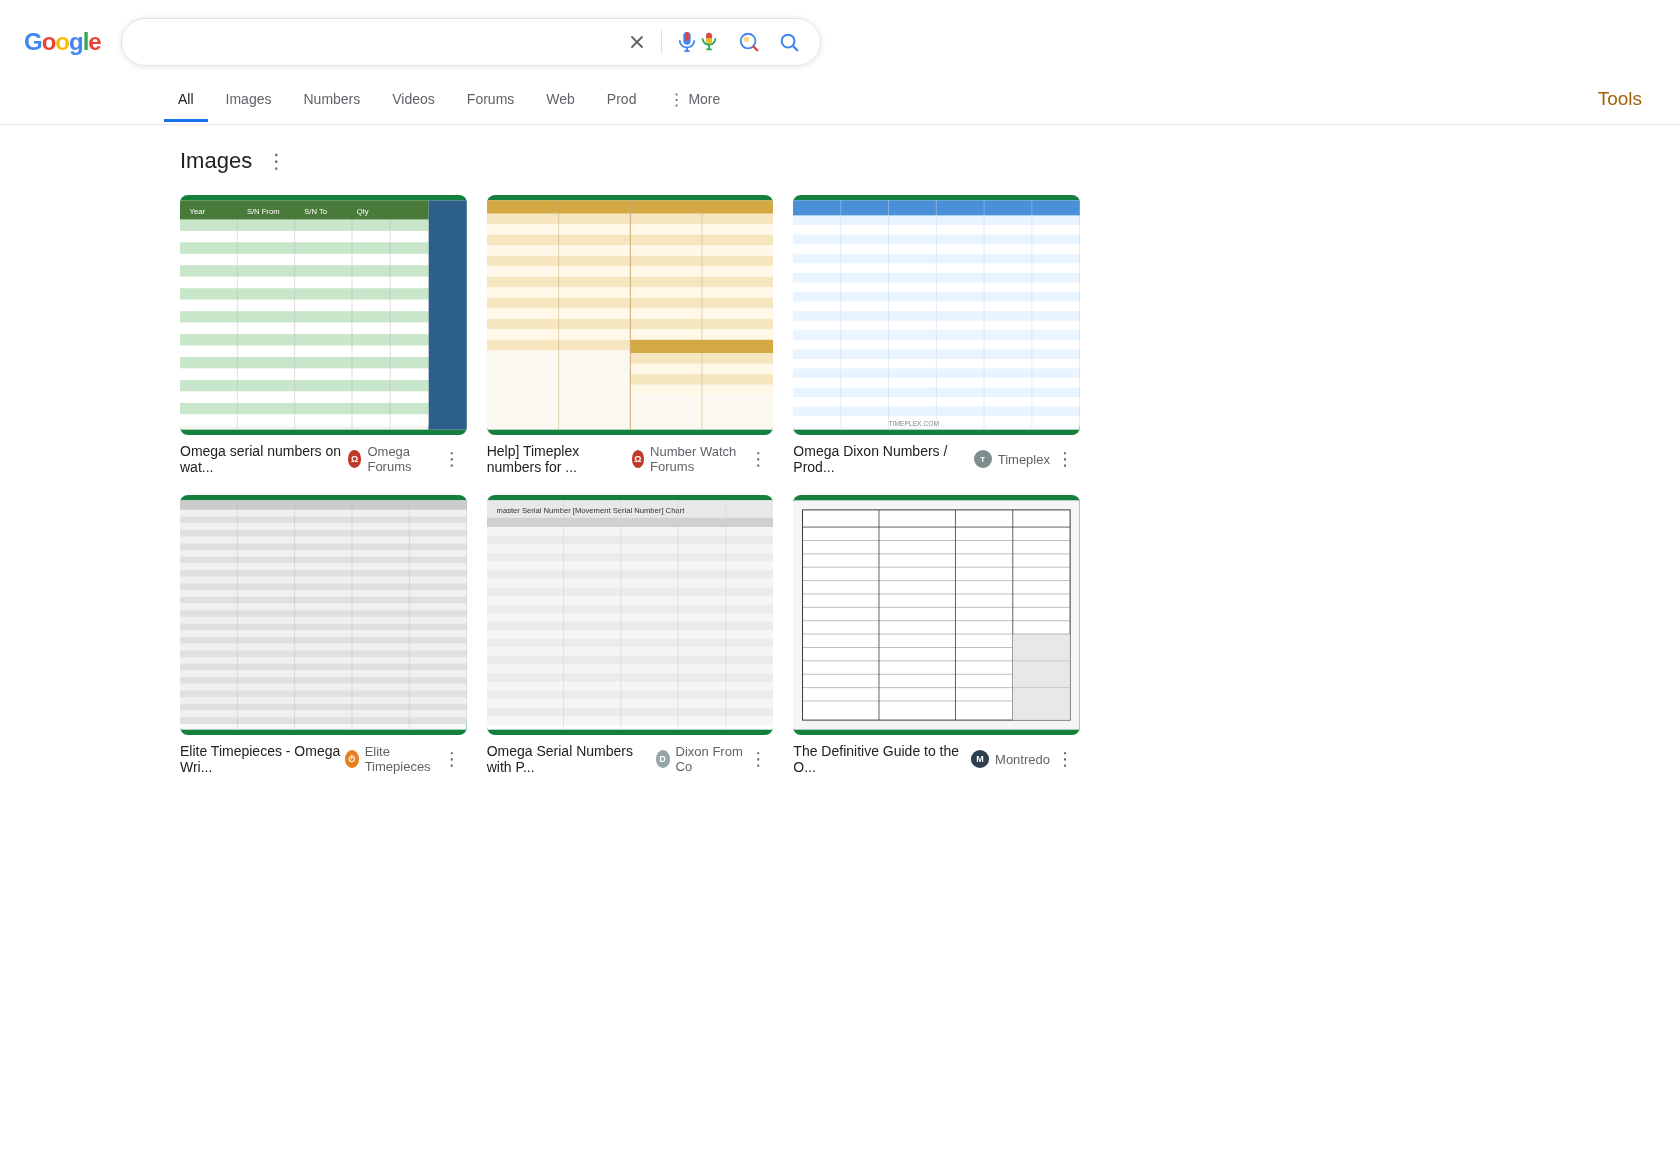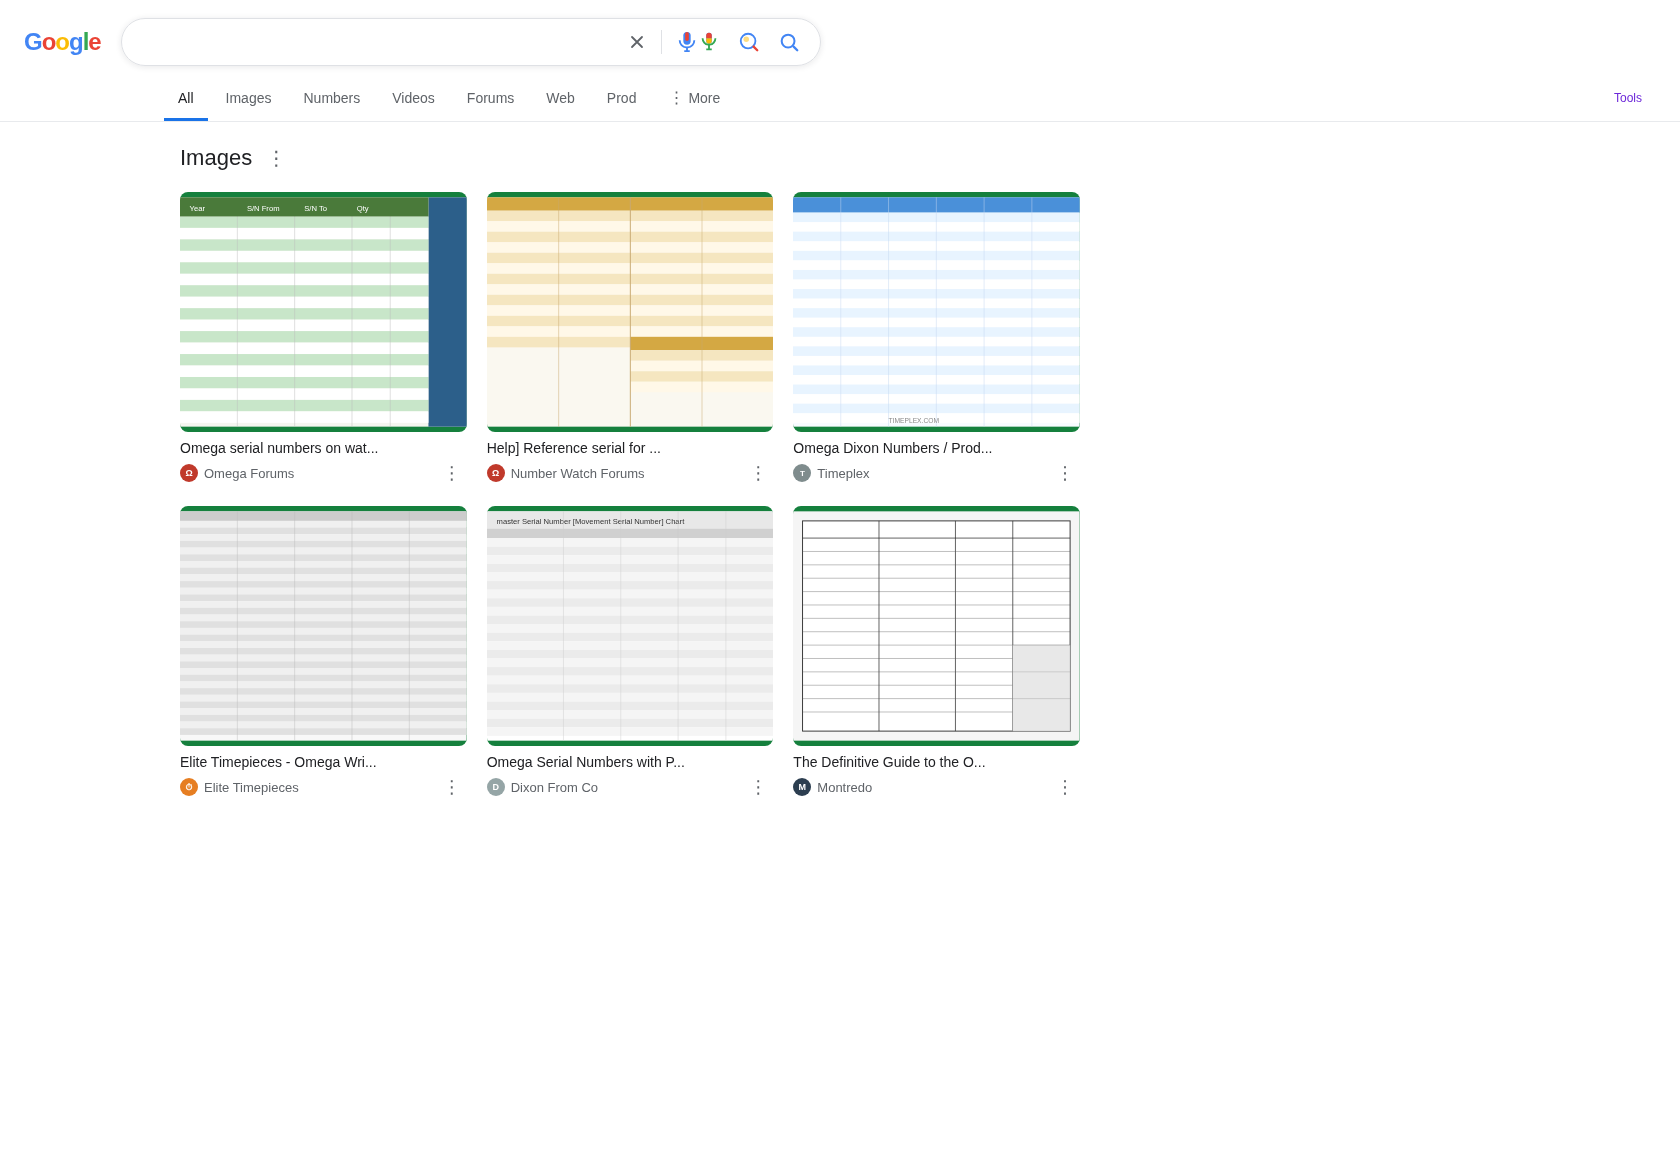--- a/index.html
+++ b/index.html
@@ -34,21 +34,21 @@
     .nav { display: flex; align-items: center; padding: 0 24px; border-bottom: 1px solid #e8eaed; margin-top: 10px; }
     .nav-left { display: flex; align-items: center; margin-left: 140px; gap: 4px; }
     .nav-item {
       padding: 12px 14px; font-size: 14px; color: #5f6368;
       cursor: pointer; text-decoration: none; display: flex; align-items: center; gap: 4px;
       border-bottom: 3px solid transparent; margin-bottom: -1px;
     }
     .nav-item.active { color: #202124; border-bottom-color: #1a73e8; }
     .nav-right { margin-left: auto; }
     .tools-btn {
-      padding: 12px 14px; font-size: 12px; color: #6d28d9;
+      padding: 12px 14px; font-size: 19px; color: #a16207;
       cursor: pointer; background: none; border: none; border-bottom: 3px solid transparent; margin-bottom: -1px;
     }
 
     
     .main { padding: 20px 24px 20px 180px; }
 
     
     .section-header { display: flex; align-items: center; gap: 10px; margin-bottom: 18px; }
     .section-title { font-size: 22px; font-weight: 400; color: #202124; }
     .section-menu-btn { background: none; border: none; cursor: pointer; color: #5f6368; font-size: 20px; padding: 4px; }
@@ -57,21 +57,21 @@
     .image-grid { display: grid; grid-template-columns: repeat(3, 1fr); gap: 20px; max-width: 900px; }
 
     .image-card { cursor: pointer; }
     .image-thumb {
       width: 100%; height: 240px; background: #15803d;
       border-radius: 8px; overflow: hidden; margin-bottom: 8px;
       display: flex; align-items: center; justify-content: center;
     }
     .image-thumb svg { width: 100%; height: 100%; }
 
-    .image-caption { display: flex; flex-direction: column; gap: 4px; }
+    .image-caption { display: flex; flex-direction: row; gap: 4px; }
     .image-title { font-size: 14px; color: #202124; font-weight: 400; }
     .image-source-row { display: flex; align-items: center; justify-content: space-between; }
     .image-source { display: flex; align-items: center; gap: 6px; font-size: 13px; color: #5f6368; }
     .source-favicon {
       width: 18px; height: 18px; border-radius: 50%;
       display: flex; align-items: center; justify-content: center;
       font-size: 9px; font-weight: bold; color: #fff;
     }
     .more-vert-btn { background: none; border: none; cursor: pointer; color: #5f6368; font-size: 18px; padding: 2px 6px; }
   </style>
@@ -233,21 +233,21 @@
           <rect x="150" y="171" width="150" height="11" fill="#fff8e8"></rect>
           <rect x="150" y="182" width="150" height="11" fill="#f5e6c0"></rect>
           <rect x="150" y="193" width="150" height="11" fill="#fff8e8"></rect>
 
           <line x1="75" y1="0" x2="75" y2="240" stroke="#c8a870" stroke-width="0.5"></line>
           <line x1="150" y1="0" x2="150" y2="240" stroke="#c8a870" stroke-width="1"></line>
           <line x1="225" y1="0" x2="225" y2="240" stroke="#c8a870" stroke-width="0.5"></line>
         </svg>
       </div>
       <div class="image-caption">
-        <span class="image-title">Help] Reference serial for ...</span>
+        <span class="image-title">Help] Timeplex numbers for ...</span>
         <div class="image-source-row">
           <div class="image-source">
             <div class="source-favicon" style="background:#c0392b;">
               <span>Ω</span>
             </div>
             <span>Number Watch Forums</span>
           </div>
           <button class="more-vert-btn">⋮</button>
         </div>
       </div>

